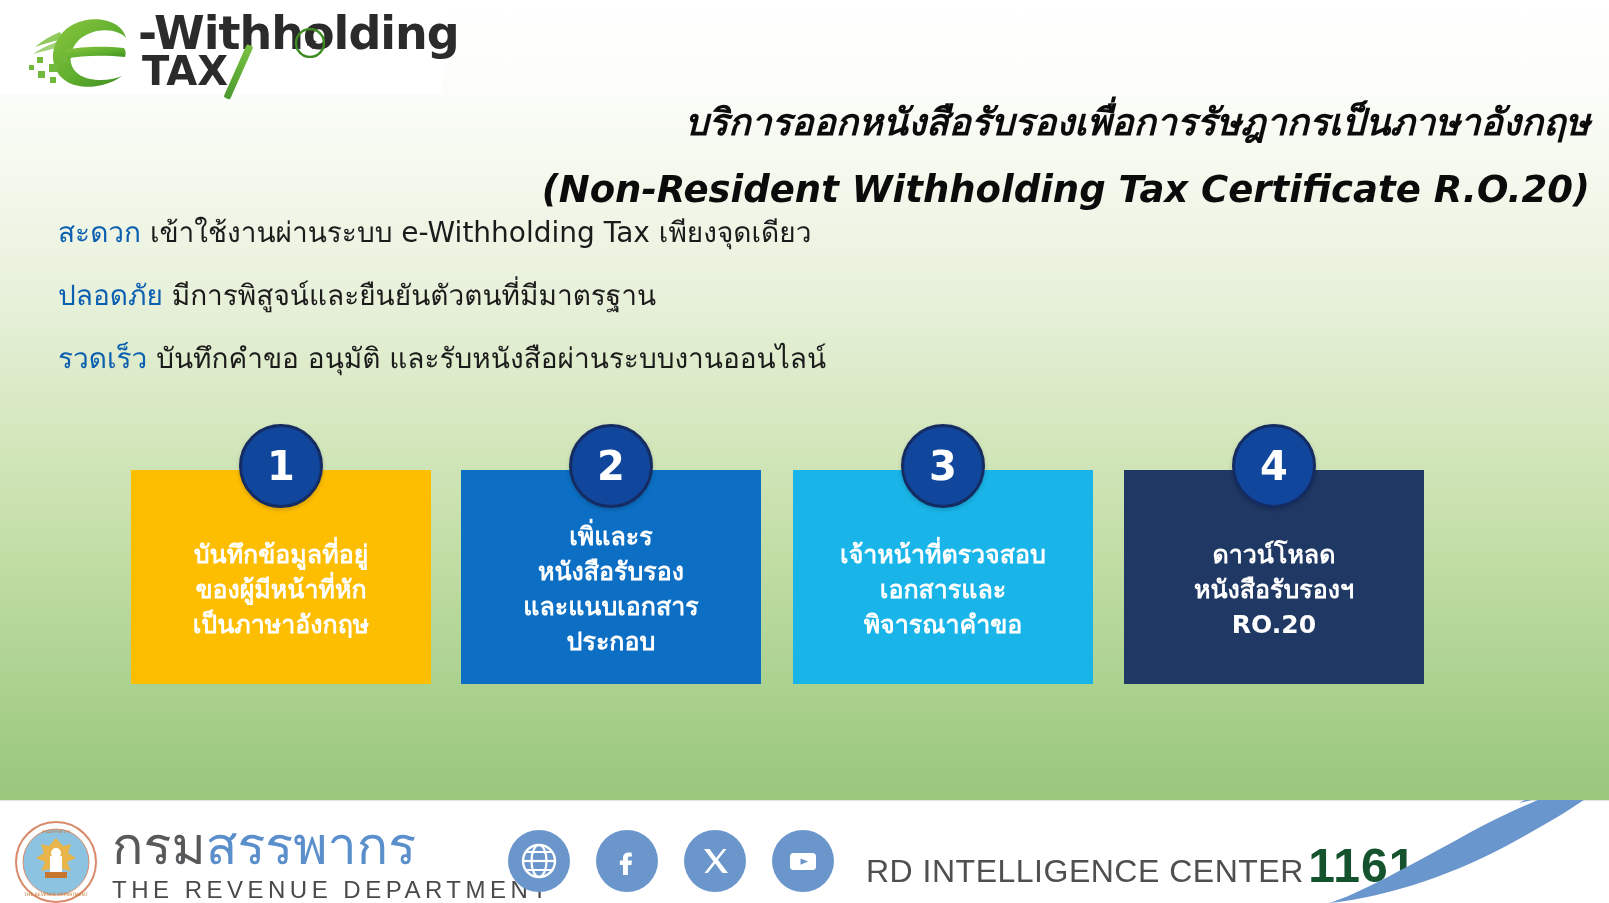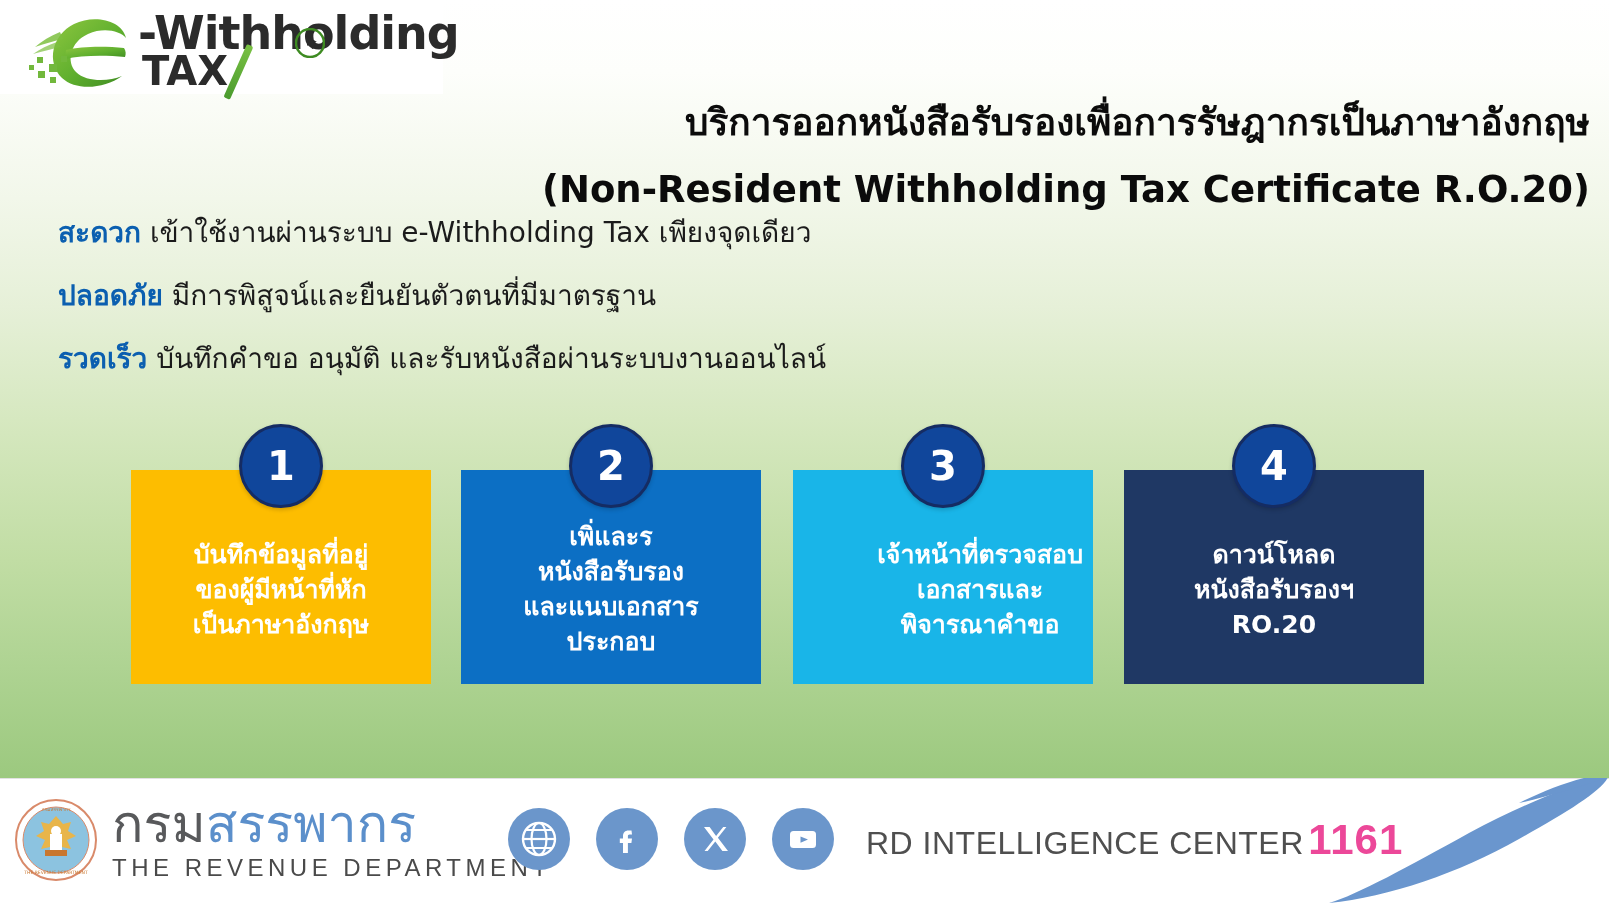--- a/index.html
+++ b/index.html
@@ -40,41 +40,41 @@
     position:absolute;left:233px;top:40px;width:7px;height:58px;
     background:linear-gradient(to bottom,#7ac143,#4a9b2e);
     transform:rotate(24deg);transform-origin:top left;border-radius:2px;
   }
   .logo-cursor{
     position:absolute;left:281px;top:24px;width:30px;height:30px;
   }
 
   
   .title-block{
-    position:absolute;left:300px;top:100px;width:1290px;text-align:right;
+    position:absolute;left:300px;top:100px;width:1290px;text-align:right;font-style:italic;
   }
   .title-th{
     font-family:"DejaVu Sans", sans-serif;
     font-weight:bold;font-size:37px;line-height:46px;color:#0b0b0b;
     white-space:nowrap;
   }
   .title-en{
     font-family:"DejaVu Sans", sans-serif;
     font-weight:bold;font-size:37px;line-height:47px;color:#0b0b0b;
     white-space:nowrap;margin-top:20px;
   }
 
   
   .bullets{position:absolute;left:58px;top:216px;width:1200px;}
   .bullet-row{
     font-family:"DejaVu Sans", sans-serif;
     font-size:28px;line-height:34px;color:#1b1b1b;
     margin-bottom:29px;white-space:nowrap;
   }
-  .kw{color:#0B5FB0;font-weight:bold;margin-top:18px;}
+  .kw{color:#0B5FB0;font-weight:normal;margin-top:18px;}
   .bd{color:#1b1b1b;font-weight:normal;text-align:center;}
 
   
   .steps{position:absolute;left:0;top:424px;width:1609px;height:266px;}
   .step{position:absolute;top:46px;width:300px;height:214px;}
   .step-box{
     position:absolute;left:0;top:0;width:100%;height:100%;
     display:flex;align-items:center;justify-content:center;
     box-sizing:border-box;padding:34px 10px 10px 10px;
   }
@@ -92,21 +92,21 @@
     font-weight:bold;font-size:40px;color:#ffffff;
     box-shadow:0 2px 4px rgba(0,0,0,.18);
   }
   #step-0{left:131px;}
   #step-1{left:461px;}
   #step-2{left:793px;}
   #step-3{left:1124px;}
 
   
   .footer{
-    position:absolute;left:0;bottom:0;width:1609px;height:125px;
+    position:absolute;left:0;bottom:0;width:1609px;height:103px;
     background:#ffffff;overflow:hidden;
   }
   .rd-seal{
     position:absolute;left:14px;top:20px;width:84px;height:84px;
   }
   .rd-name{
     position:absolute;left:112px;top:18px;white-space:nowrap;
   }
   .rd-th{
     font-family:"DejaVu Sans", sans-serif;
@@ -122,21 +122,21 @@
   .socials{position:absolute;left:508px;top:30px;display:flex;gap:26px;}
   .s-icon{
     width:62px;height:62px;border-radius:50%;background:#6B96CB;
     display:flex;align-items:center;justify-content:center;
   }
   .ric{
     position:absolute;left:866px;top:38px;white-space:nowrap;
     font-family:"Liberation Sans", sans-serif;
   }
   .ric-text{font-size:32px;letter-spacing:.5px;color:#4f4f4f;}
-  .ric-num{font-size:42px;font-weight:bold;color:#ec4899;letter-spacing:1px;}
+  .ric-num{font-size:48px;font-weight:bold;color:#14532d;letter-spacing:1px;}
   .swoosh{position:absolute;right:0;bottom:0;width:300px;height:130px;}
   .divider{
     position:absolute;left:0;top:0;width:1609px;height:1px;background:#e2e2e2;
   }
 </style>
 </head>
 <body>
 
 <div class="poster">
 
@@ -204,21 +204,21 @@
       <div class="step-box" style="background: rgb(12, 111, 196);">
         <div class="step-label">เพิ่และร
 หนังสือรับรอง
 และแนบเอกสาร
 ประกอบ</div>
       </div>
       <div class="step-badge">2</div>
     </div>
 
     <div class="step" id="step-2">
-      <div class="step-box" style="background: rgb(25, 181, 232); justify-content: flex-end;">
+      <div class="step-box" style="background: rgb(25, 181, 232);">
         <div class="step-label">เจ้าหน้าที่ตรวจสอบ
 เอกสารและ
 พิจารณาคำขอ</div>
       </div>
       <div class="step-badge">3</div>
     </div>
 
     <div class="step" id="step-3">
       <div class="step-box" style="background: rgb(31, 56, 100);">
         <div class="step-label">ดาวน์โหลด

